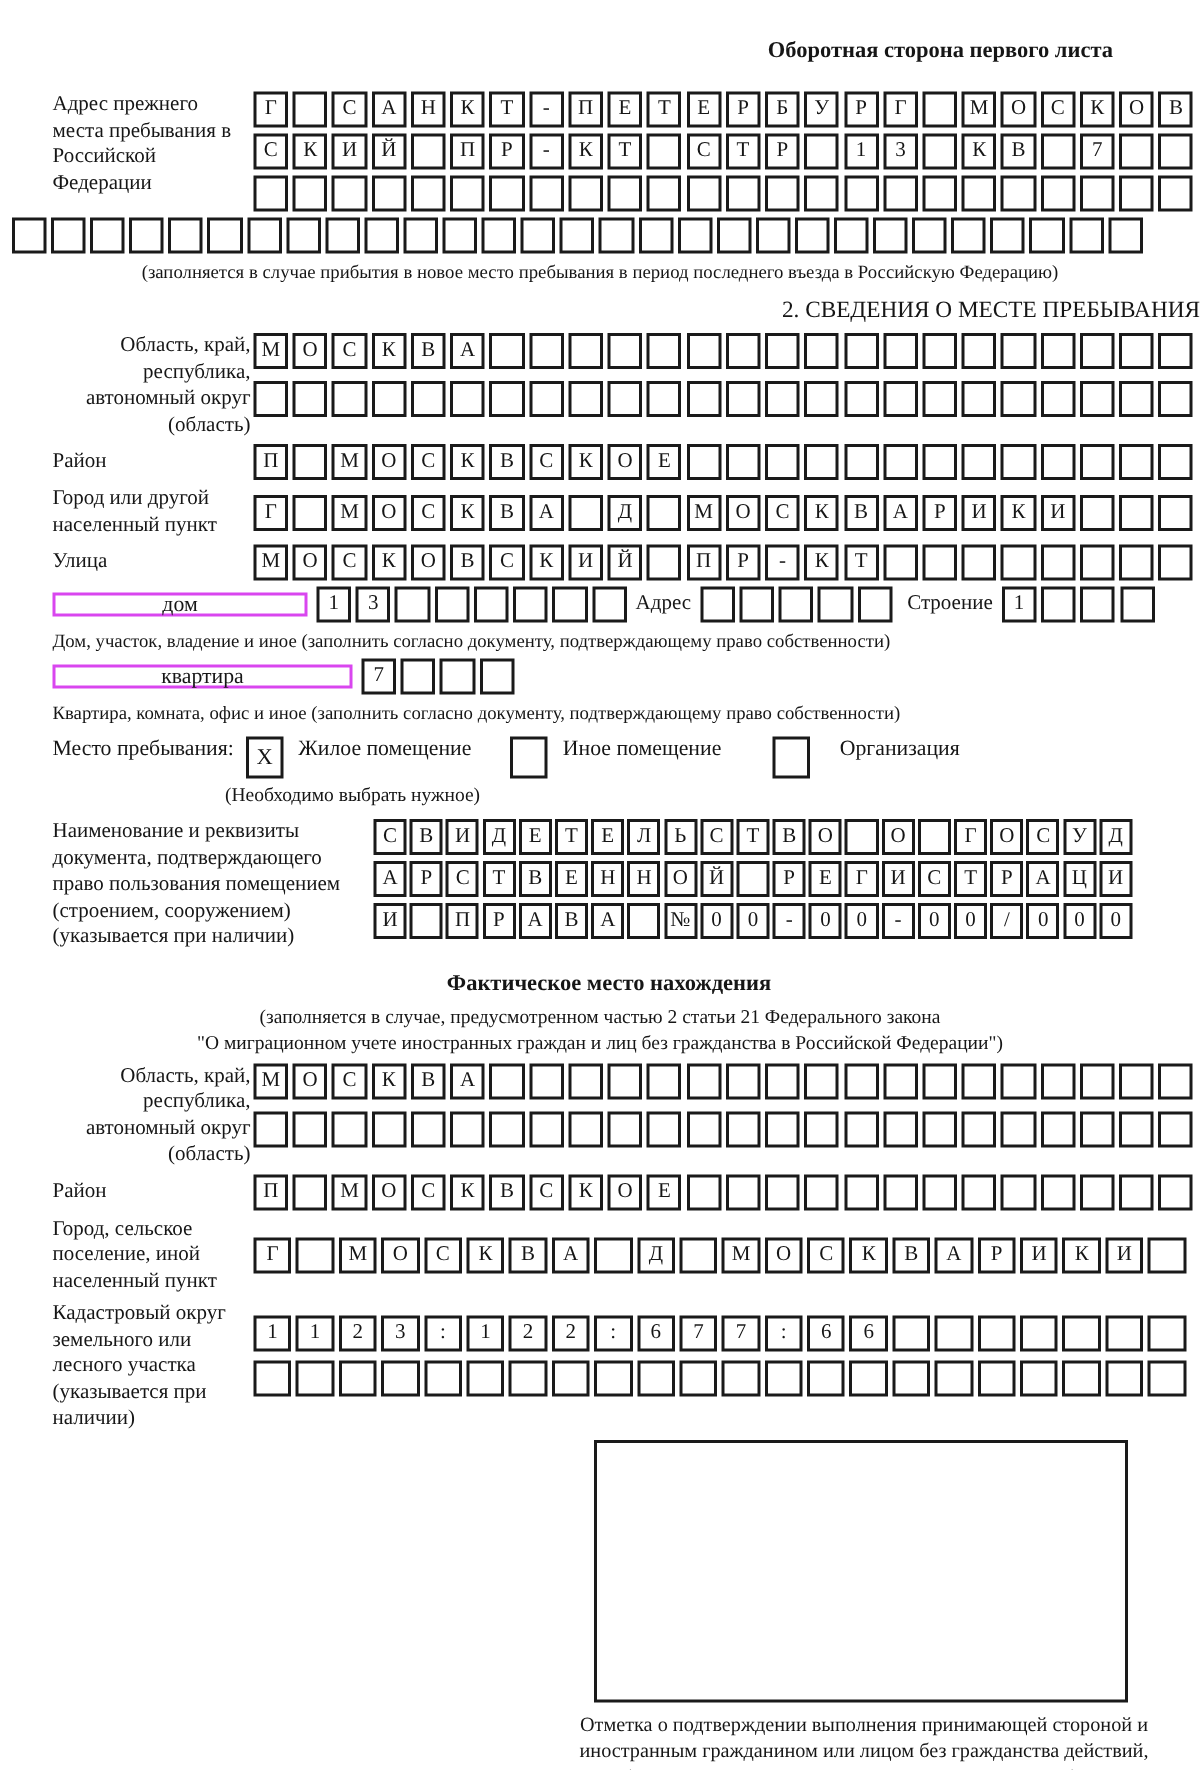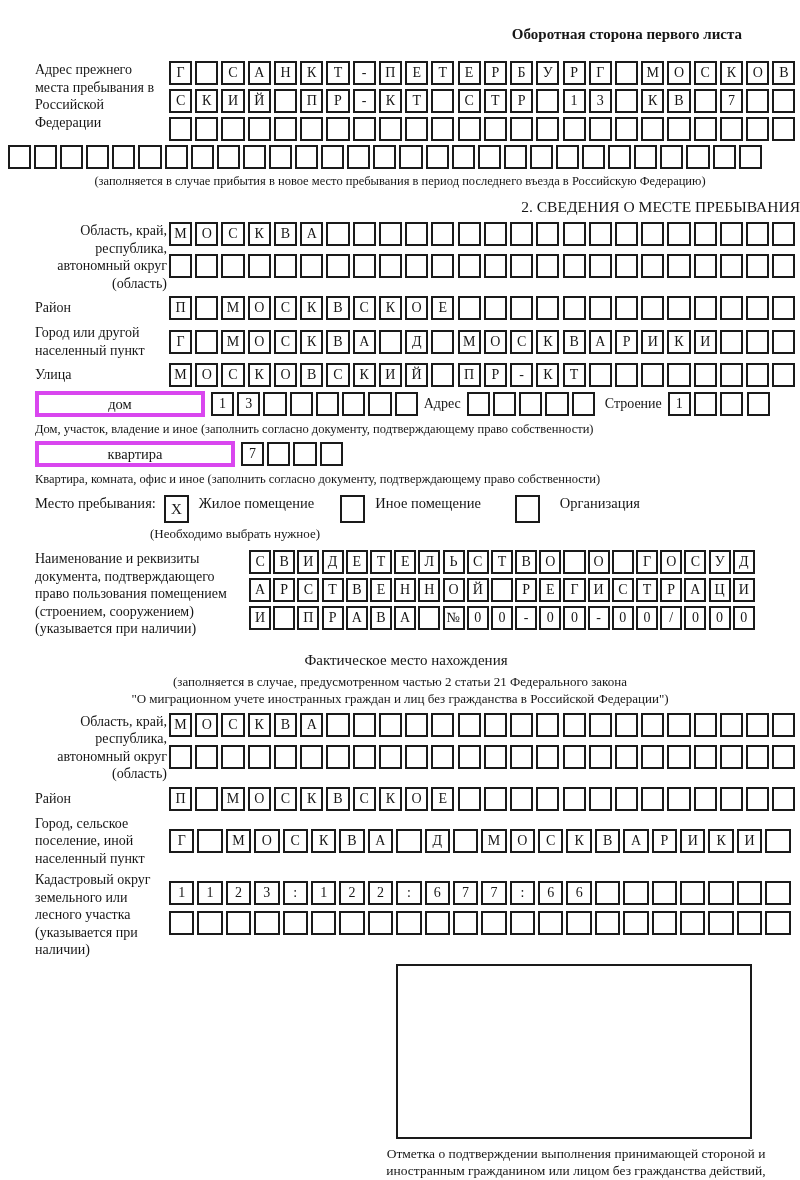--- a/index.html
+++ b/index.html
@@ -20,23 +20,23 @@
     flex:0 0 auto;display:inline-flex;align-items:center;justify-content:center;
     width:23.1px;height:24px;border:2px solid #1a1a1a;box-sizing:border-box;
     font-size:14px;background:#fff;
   }
   .c22{gap:3px;} .c22 .cell{width:25.4px;}
   .c21{gap:2.1px;} .c21 .cell{width:22.1px;}
   .c29{gap:3px;margin-left:8px;margin-top:4px;}
   .caption{font-size:12.5px;line-height:15px;text-align:center;margin-top:5px;}
   .caption.left{text-align:left;margin-left:35px;}
   .section-title{font-weight:normal;font-size:15.5px;text-align:right;margin-top:9px;}
-  .sub-title{font-weight:normal;font-size:15px;text-align:center;margin-top:12px;padding-left:12px;}
+  .sub-title{font-weight:bold;font-size:15px;text-align:center;margin-top:12px;padding-left:12px;}
   .inline-row{display:flex;align-items:center;margin-left:35px;}
-  .wide-box{border:4px solid #d946ef;box-sizing:border-box;height:26px;display:flex;
+  .wide-box{border:2px solid #d946ef;box-sizing:border-box;height:16px;display:flex;
     align-items:center;justify-content:center;font-size:14.5px;background:#fff;}
   .inline-label{font-size:14px;padding:0 6px;white-space:nowrap;}
   .checkbox{width:25px;height:28px;border:2px solid #1a1a1a;box-sizing:border-box;
     display:inline-flex;align-items:center;justify-content:center;font-size:15px;}
   .stay-row{display:flex;align-items:flex-start;margin-left:35px;margin-top:8px;font-size:14.5px;}
   .stay-row .opt-label{margin:0 12px 0 10px;}
   .need-note{font-size:13px;margin-top:3px;margin-left:150px;width:380px;text-align:left;}
   .fact-note{font-size:13px;line-height:17px;text-align:center;margin-top:4px;}
   .stamp-box{width:356px;height:175px;border:2px solid #1a1a1a;box-sizing:border-box;
     margin:5px 0 0 396px;background:#fff;}

